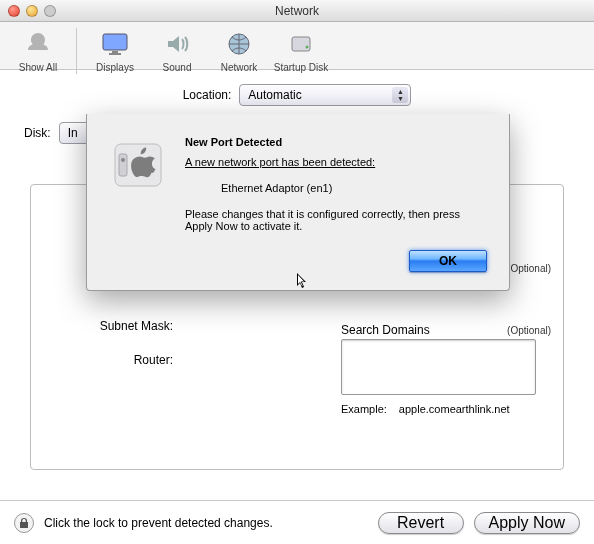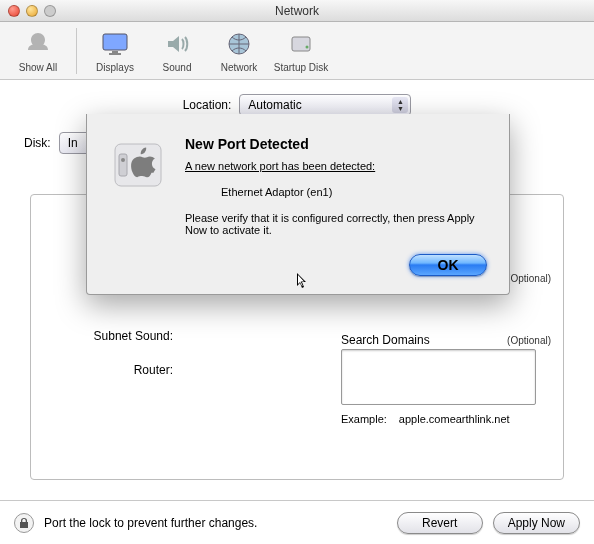--- a/index.html
+++ b/index.html
@@ -23,21 +23,21 @@
     align-items: center;
     position: relative;
   }
   .traffic { display: flex; gap: 6px; margin-left: 8px; }
   .tl { width: 12px; height: 12px; border-radius: 50%; border: 1px solid rgba(0,0,0,.25); background: #ccc;}
   .tl.close { background: radial-gradient(circle at 35% 30%, #ff9c8f, #e8412f); }
   .tl.min   { background: radial-gradient(circle at 35% 30%, #ffe49a, #e8a631); }
   .titlebar .title { position: absolute; left:0; right:0; text-align:center; font-size:12px; color:#333; }
   
   .toolbar {
-    height: 58px;
+    height: 48px;
     border-bottom: 1px solid #c8c8c8;
     background: #f4f4f4;
     display: flex;
     align-items: flex-start;
     padding: 6px 10px 0 10px;
     gap: 6px;
   }
   .tb-item { display:flex; flex-direction:column; align-items:center; width:56px; cursor:pointer;}
   .tb-item .ic { width:32px; height:32px; border-radius:6px; display:flex; align-items:center; justify-content:center; }
   .tb-item .lbl { font-size:10px; color:#444; margin-top:2px; }
@@ -78,48 +78,48 @@
   .example { font-size:11px; margin-top:8px; display:flex; gap:12px;}
   .example .vals { display:flex; flex-direction:row;}
   
   .bottom { position:absolute; left:0; right:0; bottom:0; height:44px; border-top:1px solid #c8c8c8; display:flex; align-items:center; padding:0 14px; gap:10px;}
   .lock { width:20px; height:20px; border:1px solid #999; border-radius:50%; display:flex; align-items:center; justify-content:center; background:#f3f3f3;}
   .lock svg { width:10px; height:12px; }
   .btn {
     min-width:86px; height:22px; padding:0 14px;
     border:1px solid #8a8a8a; border-radius:11px;
     background:linear-gradient(#fefeff,#e2e2e8);
-    font-size:12px; display:flex; align-items:center; justify-content:center;
+    font-size:16px; display:flex; align-items:center; justify-content:center;
     box-shadow: 0 1px 1px rgba(0,0,0,.2);
     cursor:pointer;
   }
   .bottom .spacer { flex:1; }
   
   .modal-shadow {
     position:absolute; left:86px; top:114px; width:424px;
     box-shadow: 0 10px 30px rgba(0,0,0,.35);
     border:1px solid #9a9a9a;
     border-top:none;
     background:#efefef;
     border-bottom-left-radius:4px; border-bottom-right-radius:4px;
     padding:22px 22px 18px 22px;
     display:flex; gap:18px;
   }
   .modal-shadow .iconbox { width:58px; height:58px; display:flex; align-items:center; justify-content:center;}
   .modal-body { flex:1; font-size:11px; color:#000;}
-  .modal-body h3 { margin:0 0 8px 0; font-size:14px; font-weight:bold;}
+  .modal-body h3 { margin:0 0 8px 0; font-size:11px; font-weight:bold;}
   .modal-body .detected { margin-bottom:14px;text-decoration:underline;}
   .modal-body .device { margin: 0 0 14px 36px;}
   .modal-buttons { display:flex; justify-content:flex-end; margin-top:18px;}
   .aqua-btn {
     min-width:78px; height:22px; padding:0 16px;
-    border-radius:11px;
+    border-radius:2px;
     border:1px solid #1b5bc6;
     background:linear-gradient(#bfe0ff 0%, #6fb7ff 40%, #2a7cf2 50%, #5aa6ff 100%);
-    color:#000; font-size:14px; font-weight:bold;
+    color:#000; font-size:12px; font-weight:bold;
     display:flex; align-items:center; justify-content:center;
     box-shadow: 0 0 4px rgba(58,128,240,.8), 0 1px 1px rgba(0,0,0,.3);
     cursor:pointer;
   }
   .cursor { position:absolute; left:296px; top:272px; pointer-events:none; }
 </style>
 </head>
 <body>
 
 <div class="titlebar">
@@ -193,21 +193,21 @@
     <span class="label">Disk:</span>
     <div class="select">
       <span>In</span>
       <span class="arrows">▲<br>▼</span>
     </div>
   </div>
 
   <div class="groupbox">
     <div class="fields-left">
       <div class="field-row" style="margin-top:88px">
-        <span class="flabel">Subnet Sound:</span>
+        <span class="flabel">Subnet Mask:</span>
       </div>
       <div class="field-row" style="margin-top:6px">
         <span class="flabel">Router:</span>
       </div>
     </div>
 
     <div class="rightcol">
       <div style="height:64px"></div>
       <div class="list-head">
         <span style="visibility:hidden">x</span>
@@ -229,40 +229,40 @@
     </div>
   </div>
 </div>
 
 <div class="bottom">
   <div class="lock">
     <svg viewBox="0 0 10 12">
         <path fill="#555" d="M2 5V3.5C2 2 3 1 5 1s3 1 3 2.5V5h1v6H1V5h1zm1.3 0h3.4V3.5C6.7 2.6 6 2 5 2s-1.7.6-1.7 1.5V5z"></path>
       </svg>
   </div>
-  <span>Port the lock to prevent further changes.</span>
+  <span>Click the lock to prevent detected changes.</span>
   <div class="spacer"></div>
   <div class="btn">Revert</div>
   <div class="btn">Apply Now</div>
 </div>
 
 <div class="modal-shadow">
   <div class="iconbox">
     <svg width="54" height="54" viewBox="0 0 54 54">
       <rect x="4" y="6" width="46" height="42" rx="6" fill="#e7e7ea" stroke="#bcbcc0"></rect>
       <rect x="8" y="16" width="8" height="22" rx="2" fill="#cfcfd4" stroke="#a8a8ae"></rect>
       <circle cx="12" cy="22" r="2" fill="#888"></circle>
       <path fill="#7d7d7d" d="M34 14c1.6-2 1.2-4.3 1.1-4.5-1.9.1-3.5 1.3-4.3 2.6-.9 1.3-1.3 3-1 4.2 1.8.1 3.3-1 4.2-2.3zm6.5 20.7c-1 2.3-2.2 4.5-4.3 4.6-2 .1-2.7-1.2-5-1.2s-3 .1-5 1.2c-2.1 0-3.6-2.4-4.6-4.7-2.1-4.7-2.3-11 1.5-14 1.7-1.4 3.9-2.2 5.8-2.2 2 0 3.3 1.3 5 1.3 1.6 0 2.6-1.3 5-1.3 1.7 0 3.6.7 5 2.2-4.4 2.4-3.7 9 .6 10.7-.9 1.5-1.3 2.2-2 3.4z"></path>
     </svg>
   </div>
   <div class="modal-body">
     <h3>New Port Detected</h3>
     <div class="detected">A new network port has been detected:</div>
     <div class="device">Ethernet Adaptor (en1)</div>
-    <div>Please verify that it is configured correctly, then press Apply Now to activate it.</div>
+    <div>Please changes that it is configured correctly, then press Apply Now to activate it.</div>
     <div class="modal-buttons">
       <div class="aqua-btn">OK</div>
     </div>
   </div>
 </div>
 
 <svg class="cursor" width="14" height="18" viewBox="0 0 14 18">
   <path fill="#000" d="M1 1l0 13 3-3 2 5 2-1-2-5 4 0z"></path>
   <path fill="#fff" d="M2 3l0 9 2-2 2 4 .7-.3L4.7 9.5 8 9.5z"></path>
 </svg>

